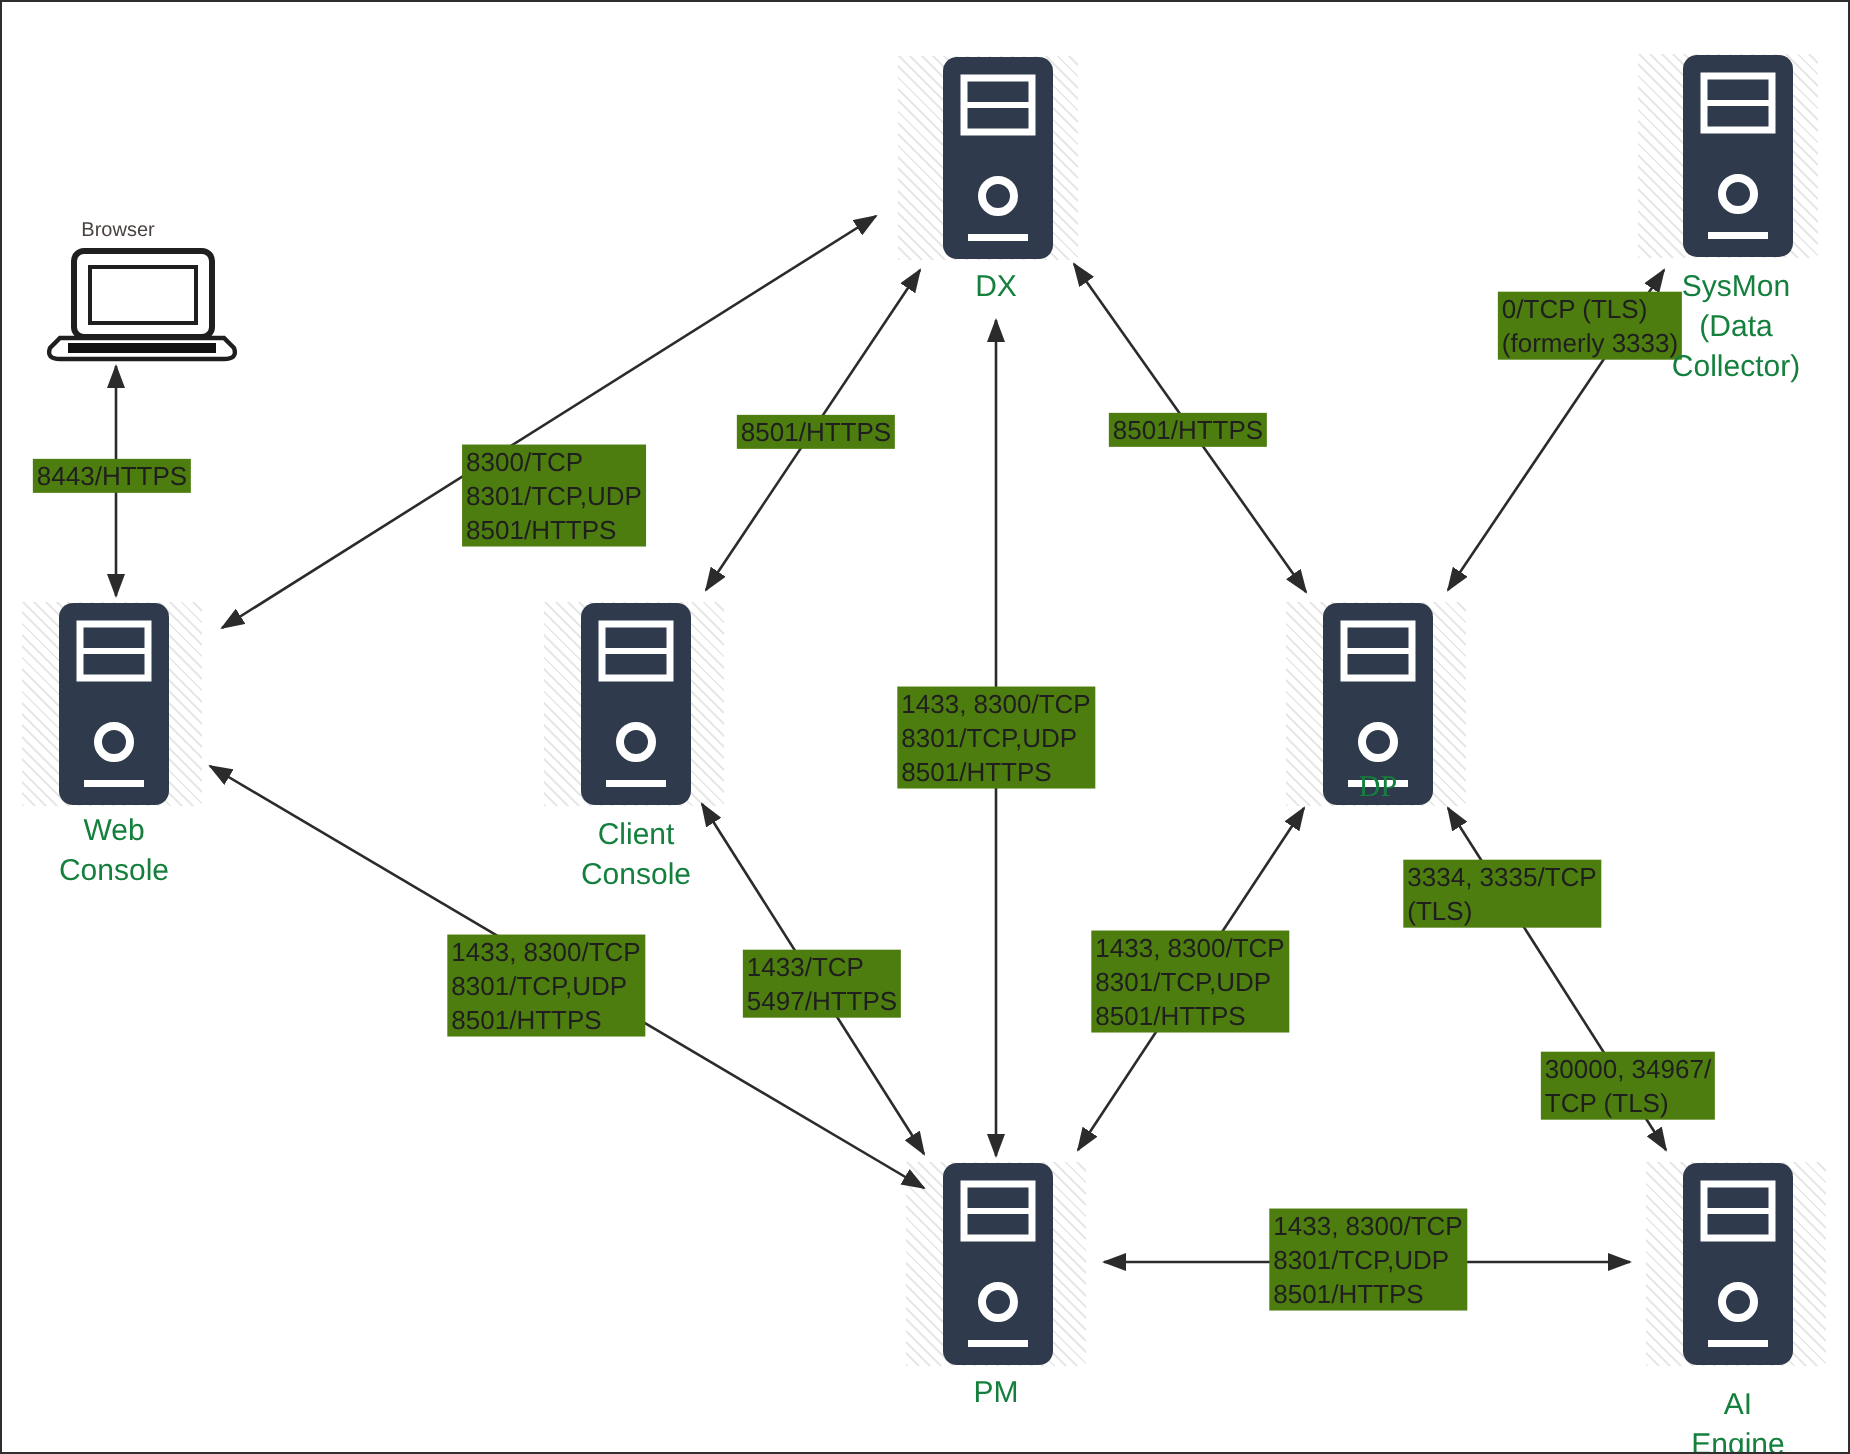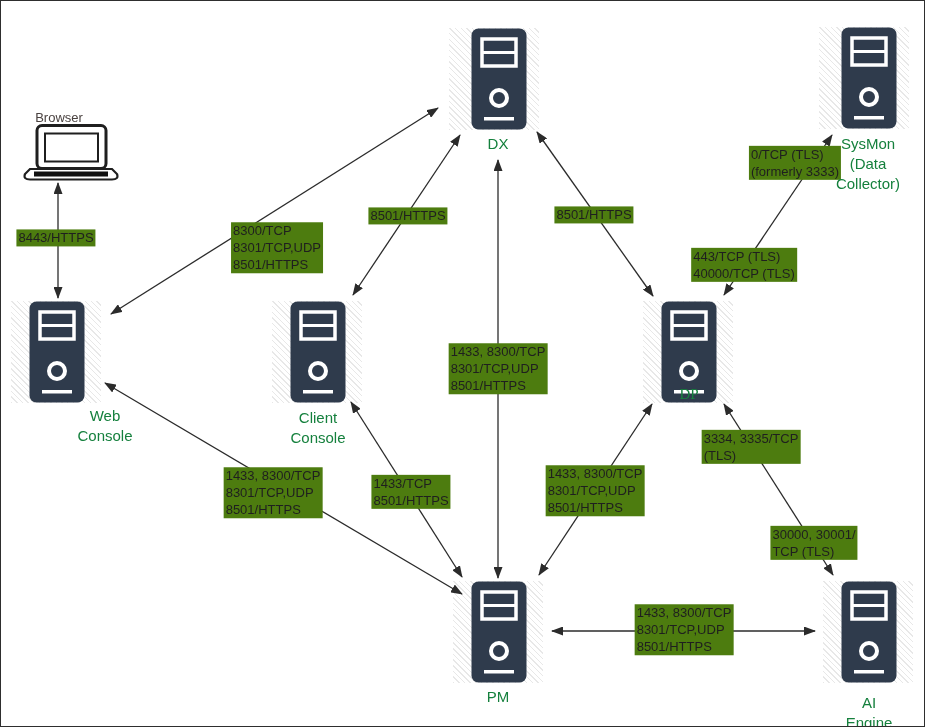--- a/index.html
+++ b/index.html
@@ -43,21 +43,21 @@
     position: absolute;
     z-index: 3;
     transform: translateX(-50%);
     color: #15803d;
     font-size: 15px;
     line-height: 1.33;
     text-align: center;
     white-space: pre-line;
   }
   .browser-label {
-    font-size: 13px;
+    font-size: 10px;
     color: #4a4240;
   }
   .laptop { position: absolute; z-index: 3; }
 </style>
 </head>
 <body>
 
 <div id="canvas">
 
   <svg class="connectors" width="925" height="727">
@@ -85,33 +85,31 @@
   <div class="edge-label" style="left:276px; top:215px;margin-top:32px;">8300/TCP
 8301/TCP,UDP
 8501/HTTPS</div>
   <div class="edge-label" style="left:407px; top:215px;">8501/HTTPS</div>
   <div class="edge-label" style="left:497px; top:368px;">1433, 8300/TCP
 8301/TCP,UDP
 8501/HTTPS</div>
   <div class="edge-label" style="left:593px; top:214px;">8501/HTTPS</div>
   <div class="edge-label" style="left:794px; top:162px;">0/TCP (TLS)
 (formerly 3333)</div>
-  <div class="edge-label" style="left:743px; top:264px;">443/TCP (TLS)
-40000/TCP (TLS)</div>
   <div class="edge-label" style="left:272px; top:492px;">1433, 8300/TCP
 8301/TCP,UDP
 8501/HTTPS</div>
   <div class="edge-label" style="left:410px; top:491px;">1433/TCP
-8501/HTTPS</div>
+5497/HTTPS</div>
   <div class="edge-label" style="left:594px; top:490px;">1433, 8300/TCP
 8301/TCP,UDP
 8501/HTTPS</div>
   <div class="edge-label" style="left:750px; top:446px;">3334, 3335/TCP
 (TLS)</div>
-  <div class="edge-label" style="left:813px; top:542px;">30000, 30001/
+  <div class="edge-label" style="left:813px; top:542px;">30000, 34967/
 TCP (TLS)</div>
   <div class="edge-label" style="left:683px; top:629px;">1433, 8300/TCP
 8301/TCP,UDP
 8501/HTTPS</div>
 
   <div class="node">
     <div class="node-label browser-label" style="left:58px; top:108px;">Browser</div>
     <svg class="laptop" style="left:22px; top:122px;" width="96" height="58" viewBox="0 0 96 58">
       <rect x="14" y="2.5" width="69" height="43" rx="5" fill="#ffffff" stroke="#1f1f1f" stroke-width="3"></rect>
       <rect x="22" y="10.5" width="53" height="28" fill="#ffffff" stroke="#1f1f1f" stroke-width="2"></rect>
@@ -148,21 +146,21 @@
 
   <div class="node">
     <div class="hatch" style="left:10px; top:300px; width:90px; height:102px;"></div>
     <svg class="tower" style="left:28px; top:300px;" width="56" height="102" viewBox="0 0 56 102">
       <rect x="0.5" y="0.5" width="55" height="101" rx="7" fill="#2f3b4c"></rect>
       <rect x="11" y="11" width="34" height="27" fill="none" stroke="#ffffff" stroke-width="3.5"></rect>
       <line x1="11" y1="24.5" x2="45" y2="24.5" stroke="#ffffff" stroke-width="3"></line>
       <circle cx="28" cy="70" r="8" fill="none" stroke="#ffffff" stroke-width="4"></circle>
       <rect x="13" y="89" width="30" height="3.5" fill="#ffffff"></rect>
     </svg>
-    <div class="node-label" style="left:56px; top:405px;margin-left:48px;">Web
+    <div class="node-label" style="left:56px; top:405px;">Web
 Console</div>
   </div>
 
   <div class="node">
     <div class="hatch" style="left:271px; top:300px; width:90px; height:102px;"></div>
     <svg class="tower" style="left:289px; top:300px;" width="56" height="102" viewBox="0 0 56 102">
       <rect x="0.5" y="0.5" width="55" height="101" rx="7" fill="#2f3b4c"></rect>
       <rect x="11" y="11" width="34" height="27" fill="none" stroke="#ffffff" stroke-width="3.5"></rect>
       <line x1="11" y1="24.5" x2="45" y2="24.5" stroke="#ffffff" stroke-width="3"></line>
       <circle cx="28" cy="70" r="8" fill="none" stroke="#ffffff" stroke-width="4"></circle>

